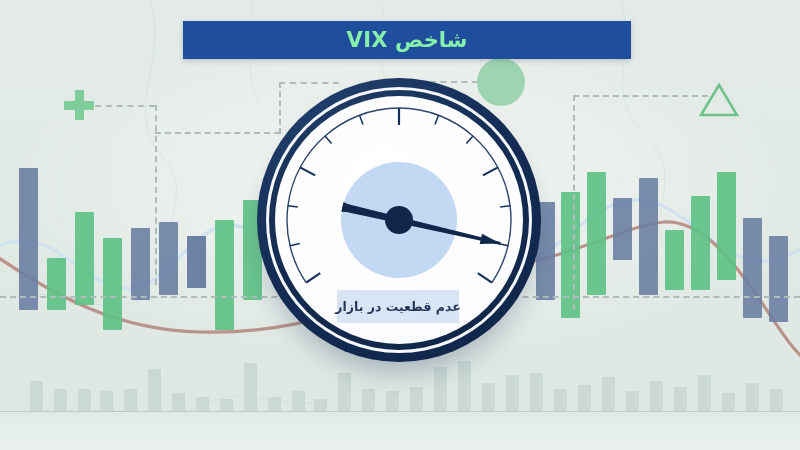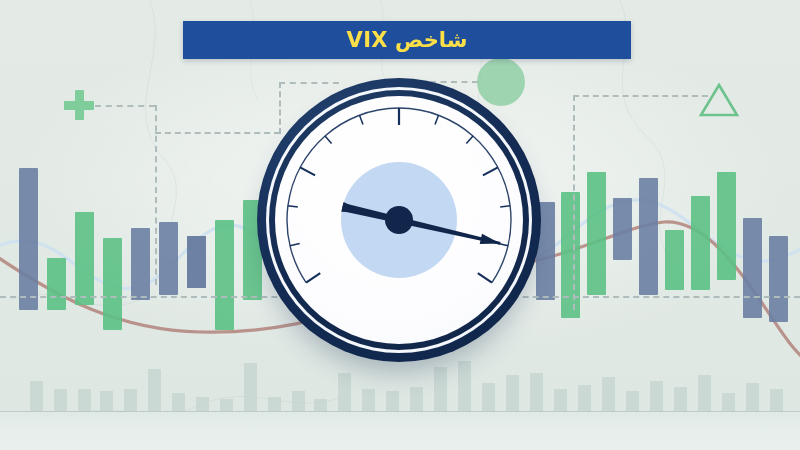--- a/index.html
+++ b/index.html
@@ -61,21 +61,21 @@
   .tri { position: absolute; }
 
   
   #title-banner {
     position: absolute; left: 183px; top: 21px; width: 448px; height: 38px;
     background: #1f4e9c;
     display: flex; align-items: center; justify-content: center;
     box-shadow: 0 2px 5px rgba(30,50,90,.22);
   }
   #title-banner .t {
-    color: #fde047;
+    color: #86efac;
     font-size: 21px;
     font-weight: bold;
     letter-spacing: .3px;
     white-space: nowrap;
   }
 
   
   #gauge {
     position: absolute;
     left: 257px; top: 78px;
@@ -283,14 +283,17 @@
 
       <g id="needle">
         <polygon id="needle-body" fill="#11264b" points="243.0,166.7 243.6,164.1 86.4,125.1 84.6,132.9"></polygon>
         <polygon id="needle-head" fill="#11264b" points="243.3,165.4 222.7,166.0 225.0,155.8"></polygon>
         <path id="needle-tail" fill="#11264b" d="M 84.4,133.8 L 97.7,133.8 L 91.3,130.3 L 98.6,129.9 L 86.6,124.1 Z"></path>
       </g>
       <circle id="needle-hub" cx="142" cy="142" r="14" fill="#11264b"></circle>
     </svg>
   </div>
 
+  <div id="gauge-label">
+    <span class="t">عدم قطعیت در بازار</span>
+  </div>
 
 </div>
 
 </body></html>

